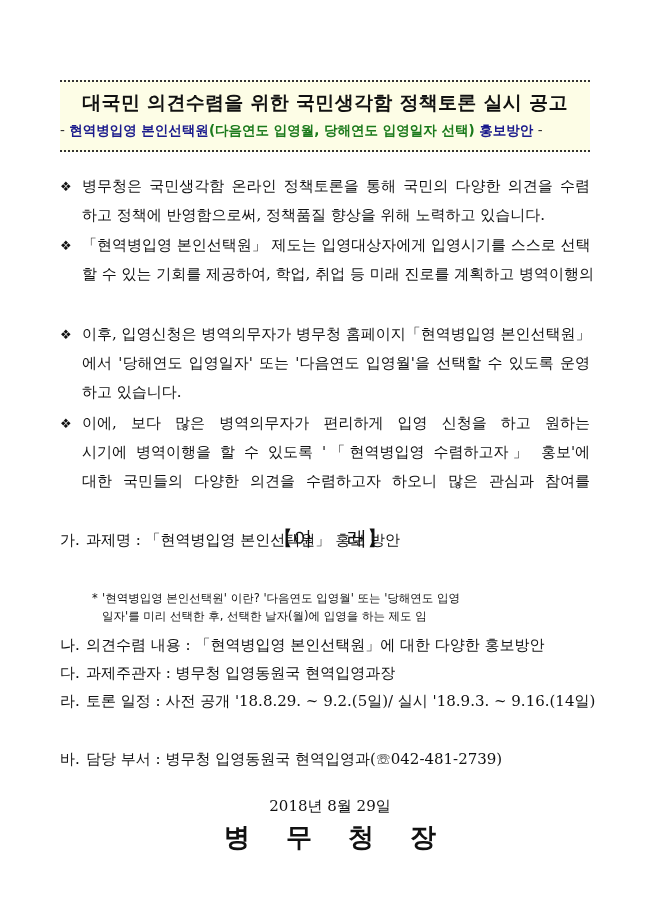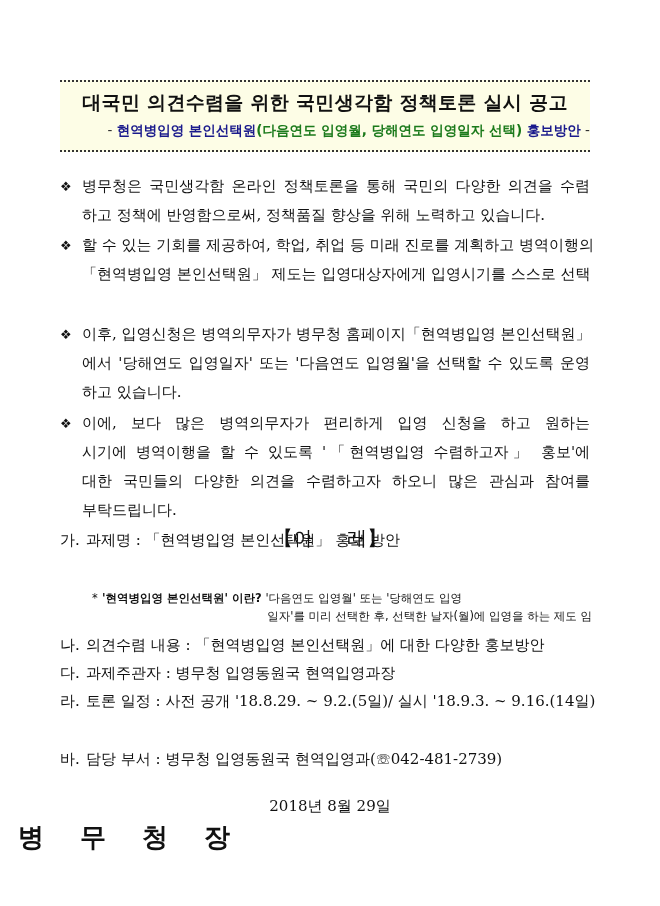--- a/index.html
+++ b/index.html
@@ -43,21 +43,21 @@
     font-weight: bold;
     font-size: 19px;
     letter-spacing: 0.3px;
     color: #111;
     white-space: nowrap;
   }
   .header-subtitle {
     position: absolute;
     left: 0; right: 0;
     top: 40px;
-    text-align: right;
+    text-align: left;
     font-family: "DejaVu Sans", "Liberation Sans", sans-serif;
     font-weight: bold;
     font-size: 13.5px;
     white-space: nowrap;
   }
   .sub-dash { color: #333; font-weight: normal; }
   .sub-navy { color: #1a1a8c; }
   .sub-green { color: #1b7a1b; }
 
   
@@ -124,36 +124,36 @@
     position: absolute;
     left: 92px;
     width: 500px;
     top: 589px;
     font-family: "DejaVu Sans", "Liberation Sans", sans-serif;
     font-size: 11.5px;
     line-height: 18px;
     color: #111;
   }
   .note .star { display: inline-block; width: 10px; }
-  .note .bold { font-weight: bold; margin-top: 24px; }
-  .note .l2 { padding-left: 10px; display: block; text-align: right; }
+  .note .bold { font-weight: normal; margin-top: 24px; }
+  .note .l2 { padding-left: 10px; display: block; }
 
   
   .date {
     position: absolute;
     left: 0; right: 0;
     top: 797px;
     text-align: center;
     font-size: 15px;
   }
   .issuer {
     position: absolute;
     left: 0; right: 0;
     top: 820px;
-    text-align: left;
+    text-align: center;
     font-size: 26px;
     font-weight: bold;
     font-family: "DejaVu Serif", "Liberation Serif", serif;
     letter-spacing: 0;
   }
   .issuer span { display: inline-block; margin: 0 18px; }
 </style>
 </head>
 <body>
 
@@ -167,37 +167,36 @@
   </div>
 
   <div class="para p1">
     <span class="bullet">❖</span>
     <span class="line first">병무청은 국민생각함 온라인 정책토론을 통해 국민의 다양한 의견을 수렴</span>
     <span class="line rest last">하고 정책에 반영함으로써, 정책품질 향상을 위해 노력하고 있습니다.</span>
   </div>
 
   <div class="para p2">
     <span class="bullet">❖</span>
+    <span class="line first">「현역병입영 본인선택원」 제도는 입영대상자에게 입영시기를 스스로 선택</span>
     <span class="line rest">할 수 있는 기회를 제공하여, 학업, 취업 등 미래 진로를 계획하고 병역이행의</span>
-    <span class="line first">「현역병입영 본인선택원」 제도는 입영대상자에게 입영시기를 스스로 선택</span>
   </div>
 
   <div class="para p3">
     <span class="bullet">❖</span>
     <span class="line first">이후, 입영신청은 병역의무자가 병무청 홈페이지「현역병입영 본인선택원」</span>
     <span class="line rest">에서 '당해연도 입영일자' 또는 '다음연도 입영월'을 선택할 수 있도록 운영</span>
     <span class="line rest last">하고 있습니다.</span>
   </div>
 
   <div class="para p4">
     <span class="bullet">❖</span>
     <span class="line first">이에, 보다 많은 병역의무자가 편리하게 입영 신청을 하고 원하는</span>
     <span class="line rest">시기에 병역이행을 할 수 있도록 '「현역병입영 수렴하고자」 홍보'에</span>
     <span class="line rest">대한 국민들의 다양한 의견을 수렴하고자 하오니 많은 관심과 참여를</span>
-    <span class="line rest last">부탁드립니다.</span>
   </div>
 
   <div class="section-heading">
     <span>【아</span><span class="gap"></span><span>래】</span>
   </div>
 
   <div class="item it1">
     <span class="marker">가.</span><span>과제명</span><span> : </span><span>「현역병입영 본인선택원」 홍보 방안</span>
   </div>
 

